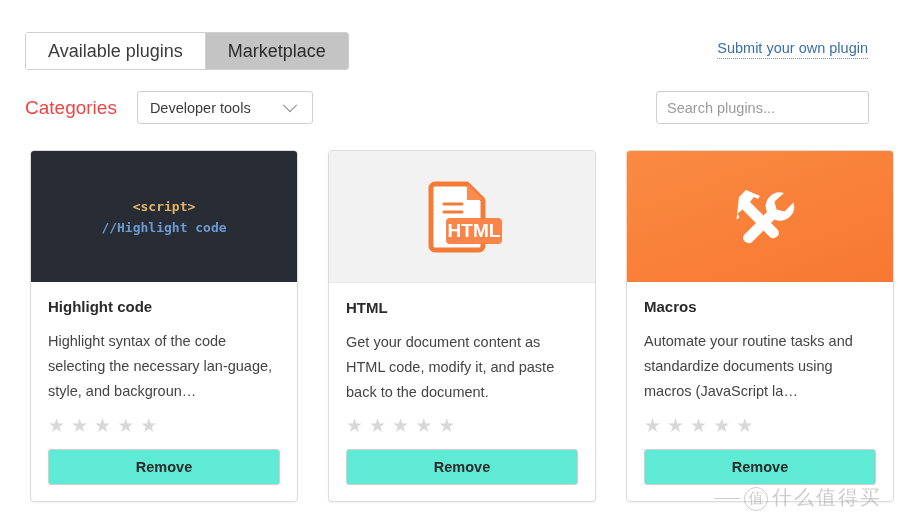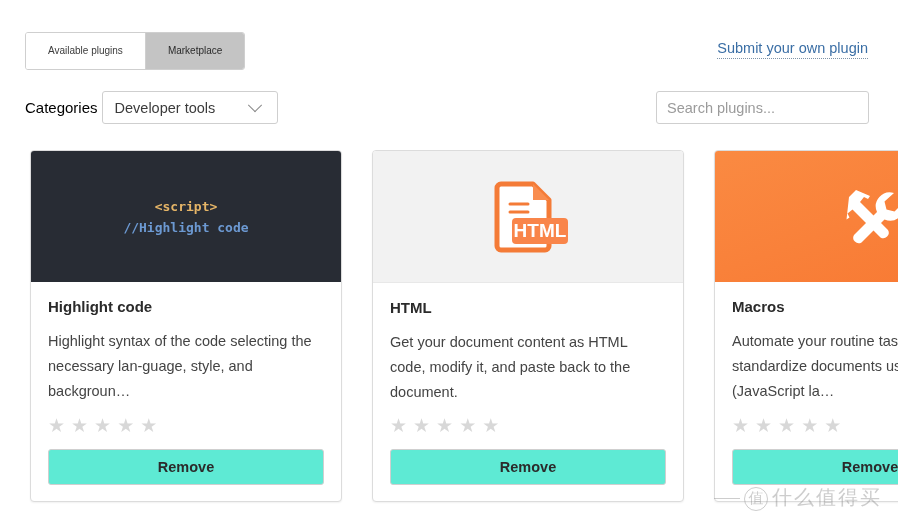--- a/index.html
+++ b/index.html
@@ -24,21 +24,21 @@
     display: flex;
     border: 1px solid #cfcfcf;
     border-radius: 3px;
     overflow: hidden;
     background: #ffffff;
   }
   .tab {
     height: 36px;
     line-height: 36px;
     padding: 0 22px;
-    font-size: 10px;
+    font-size: 18px;
     color: #3b3b3b;
     background: #ffffff;
     cursor: pointer;
     white-space: nowrap;
   }
   .tab + .tab { border-left: 1px solid #cfcfcf; }
   .tab.active { background: #c4c4c4; color: #2b2b2b; }
 
   
   .submit-link {
@@ -55,23 +55,23 @@
 
   
   .filter-row {
     position: absolute;
     left: 25px;
     top: 91px;
     display: flex;
     align-items: center;
   }
   .cat-label {
-    font-size: 15px;
-    color: #000000;
-    margin-right: 4px;
+    font-size: 19px;
+    color: #ef4444;
+    margin-right: 20px;
   }
   .select-box {
     width: 176px;
     height: 33px;
     border: 1px solid #cfcfcf;
     border-radius: 3px;
     background: #ffffff;
     display: flex;
     align-items: center;
     padding: 0 17px 0 12px;
@@ -111,21 +111,21 @@
 
   
   .cards {
     position: absolute;
     left: 30px;
     top: 150px;
     display: flex;
     gap: 30px;
   }
   .card {
-    width: 312px;
+    width: 268px;
     background: #ffffff;
     border: 1px solid #dcdcdc;
     border-radius: 4px;
     box-shadow: 0 1px 2px rgba(0,0,0,0.06);
     overflow: hidden;
     flex: none;
     display: flex;
     flex-direction: column;
     height: 352px;
     box-sizing: border-box;

